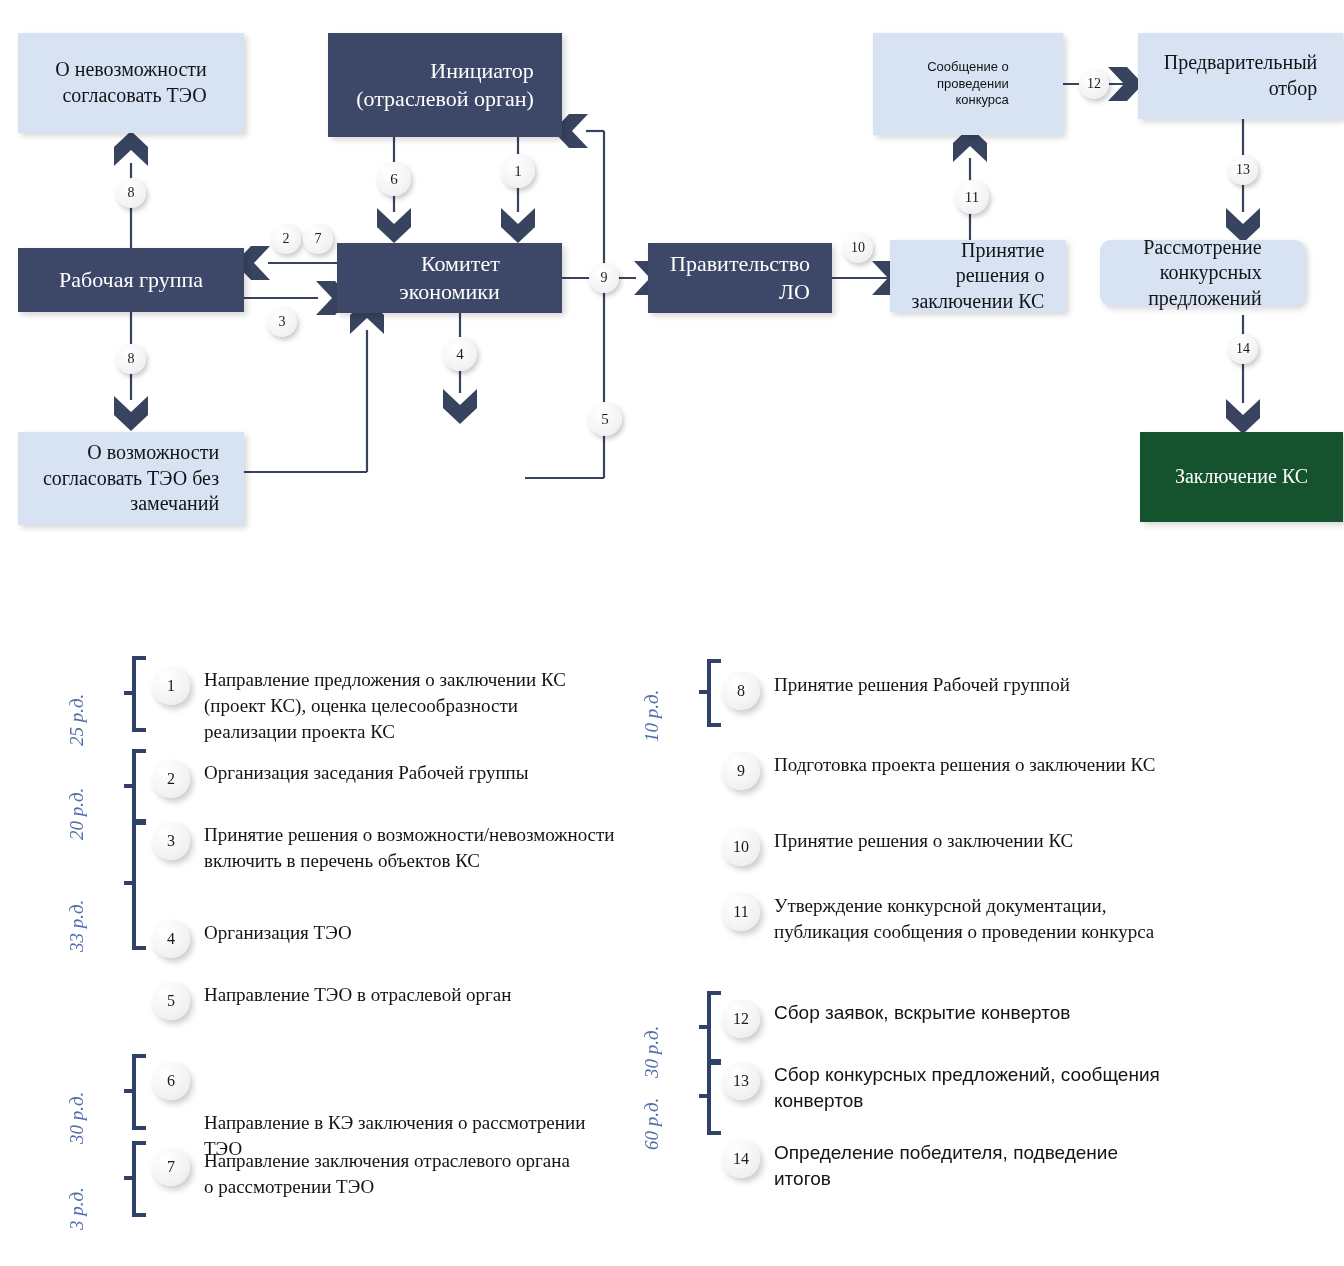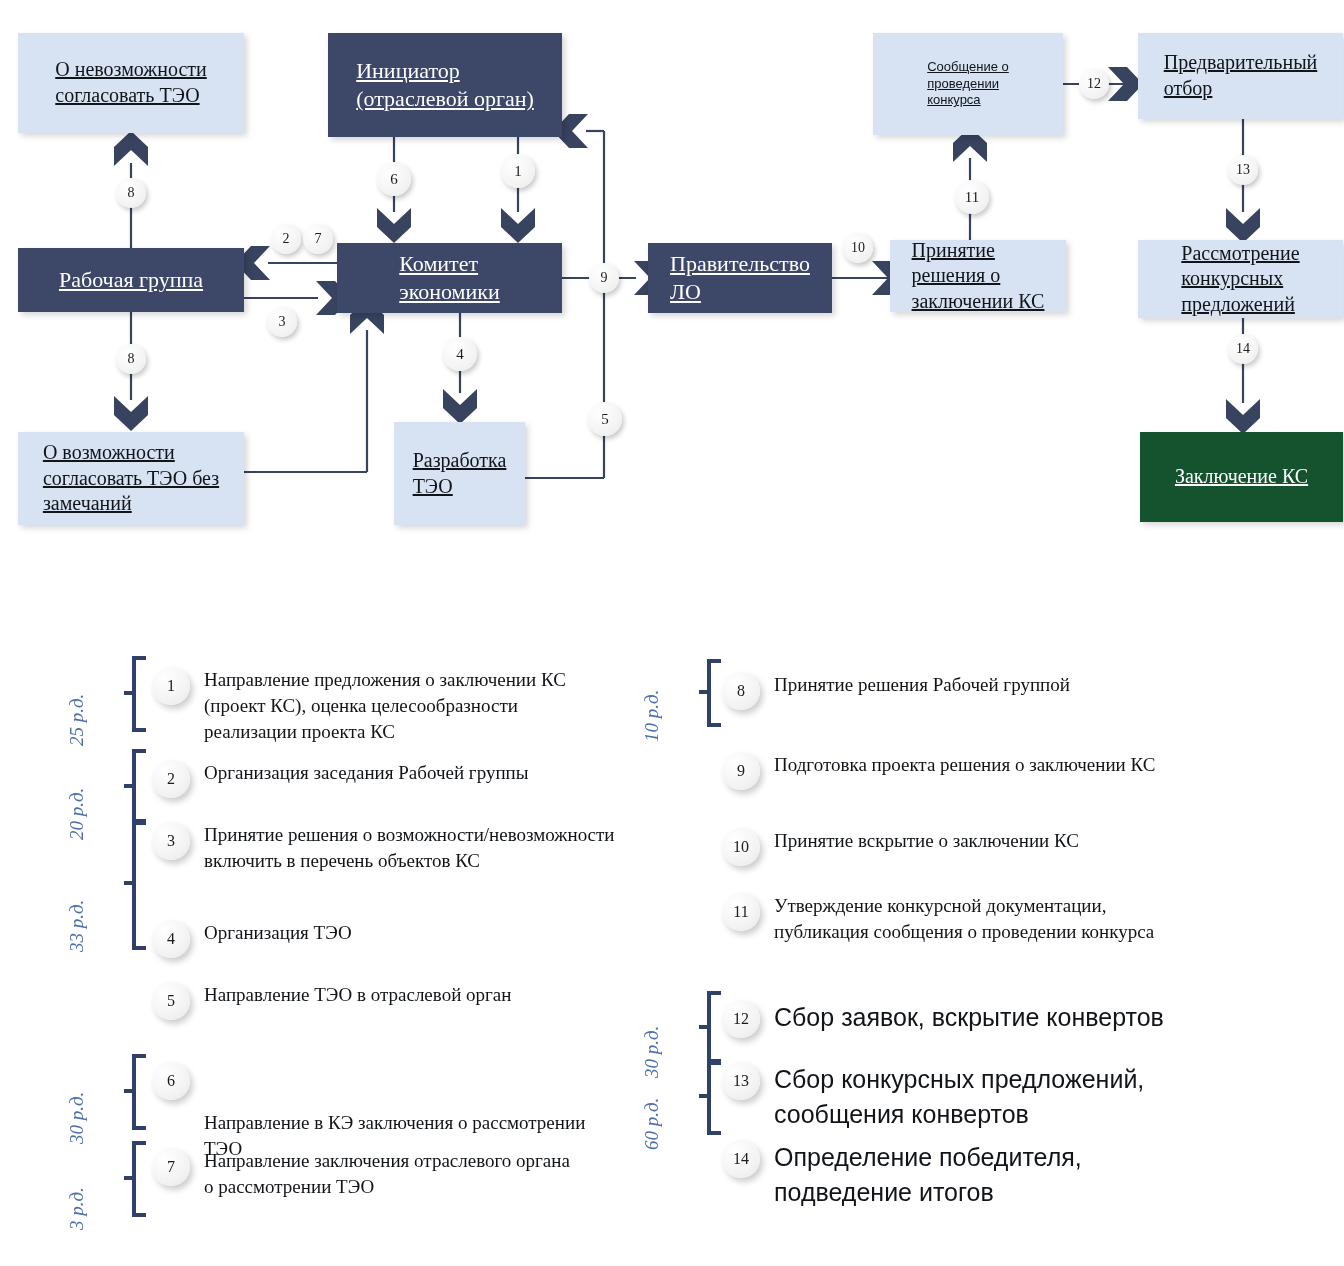--- a/index.html
+++ b/index.html
@@ -9,28 +9,27 @@
     font-family:"Liberation Serif", serif;
     position:relative;
     overflow:hidden;
   }
   #stage{position:absolute;left:0;top:0;width:1344px;height:1266px;}
 
   
   .box{
     position:absolute;
     display:flex;align-items:center;justify-content:center;
-    text-align:left;
+    text-align:right;
     line-height:1.28;
     font-family:"Liberation Serif", serif;
     font-size:20px;
     box-sizing:border-box;
     padding:4px 20px;
     box-shadow:3px 3px 6px rgba(0,0,0,0.16);
-    text-decoration:underline;
   }
   .box.light{background:#d7e2f2;color:#111418;}
   .box.dark{background:#3d4868;color:#ffffff;}
   .box.purple{background:#14532d;color:#ffffff;}
   .box.sans{font-family:"Liberation Sans", sans-serif;font-size:13px;}
 
   
   .badge{
     position:absolute;
     width:34px;height:34px;border-radius:50%;
@@ -54,21 +53,21 @@
     display:flex;align-items:center;justify-content:center;
     font-family:"Liberation Serif", serif;
     font-size:16px;color:#1b1b1b;
   }
   .leg-text{
     margin-left:14px;
     font-family:"Liberation Serif", serif;
     font-size:19px;line-height:1.38;color:#111418;
     max-width:430px;
   }
-  .leg-text.sans{font-family:"Liberation Sans", sans-serif;font-size:25px;}
+  .leg-text.sans{font-family:"Liberation Sans", sans-serif;font-size:19px;}
 
   
   .brk{position:absolute;}
 
   .rd{
     position:absolute;
     font-family:"Liberation Serif", serif;
     font-style:italic;
     font-size:19px;
     color:#4f6fa8;
@@ -167,31 +166,28 @@
   </div>
 
   <div class="box dark" style="left:648px;top:243px;width:184px;height:70px;font-size:22px;">
     <span>Правительство<br>ЛО</span>
   </div>
 
   <div class="box light" style="left:890px;top:240px;width:176px;height:72px;">
     <span>Принятие<br>решения о<br>заключении КС</span>
   </div>
 
-  <div class="box light" style="left:1138px;top:240px;width:205px;height:78px;">
+  <div class="box light" style="left:1100px;top:240px;width:205px;height:66px;border-radius:11px;">
     <span>Рассмотрение<br>конкурсных<br>предложений</span>
   </div>
 
   <div class="box light" style="left:18px;top:432px;width:226px;height:93px;">
     <span>О возможности<br>согласовать ТЭО без<br>замечаний</span>
   </div>
 
-  <div class="box light" style="left:394px;top:422px;width:131px;height:103px;">
-    <span>Разработка<br>ТЭО</span>
-  </div>
 
   <div class="box purple" style="left:1140px;top:432px;width:203px;height:90px;">
     <span>Заключение  КС</span>
   </div>
 
   <div class="badge" style="left:377px;top:162px;">
     <span>6</span>
     </div>
   <div class="badge" style="left:501px;top:154px;">
     <span>1</span>
@@ -304,21 +300,21 @@
       <div class="leg-text" style="width:430px;">Принятие решения Рабочей группой</div>
     </div>
 
     <div class="leg-item" style="left:722px;top:752px;">
       <div class="leg-circle">9</div>
       <div class="leg-text" style="width:400px;">Подготовка проекта решения о заключении  КС</div>
     </div>
 
     <div class="leg-item" style="left:722px;top:828px;">
       <div class="leg-circle">10</div>
-      <div class="leg-text" style="width:430px;">Принятие вскрытие о заключении  КС</div>
+      <div class="leg-text" style="width:430px;">Принятие решения о заключении  КС</div>
     </div>
 
     <div class="leg-item" style="left:722px;top:893px;">
       <div class="leg-circle">11</div>
       <div class="leg-text" style="width:430px;">Утверждение конкурсной документации, публикация сообщения о проведении конкурса</div>
     </div>
 
     <div class="rd" style="left:663px;top:1056px;">30 р.д.</div>
     <svg class="brk" style="left:695px;top:990px;" width="26" height="78">
       <path d="M24 3 L14 3 L14 37 L4 37 L14 37 L14 73 L24 73" stroke="#2f4069" stroke-width="4" fill="none" stroke-linecap="square"></path>

